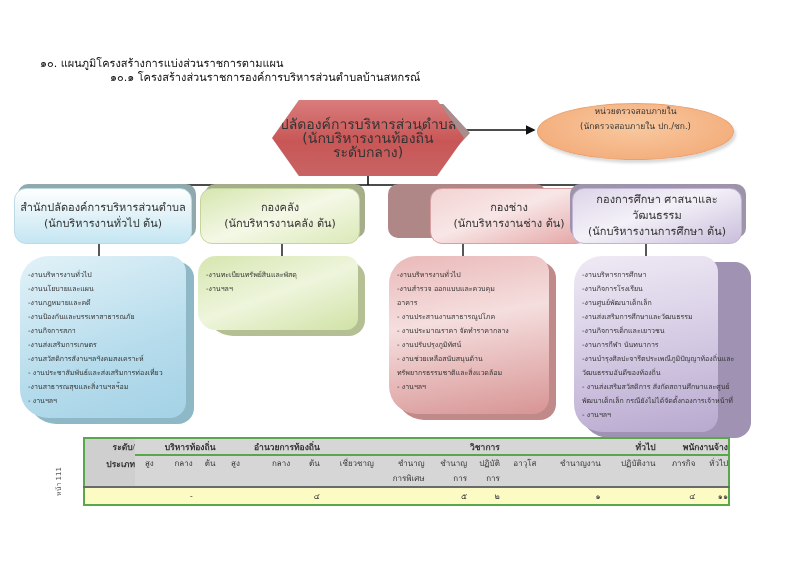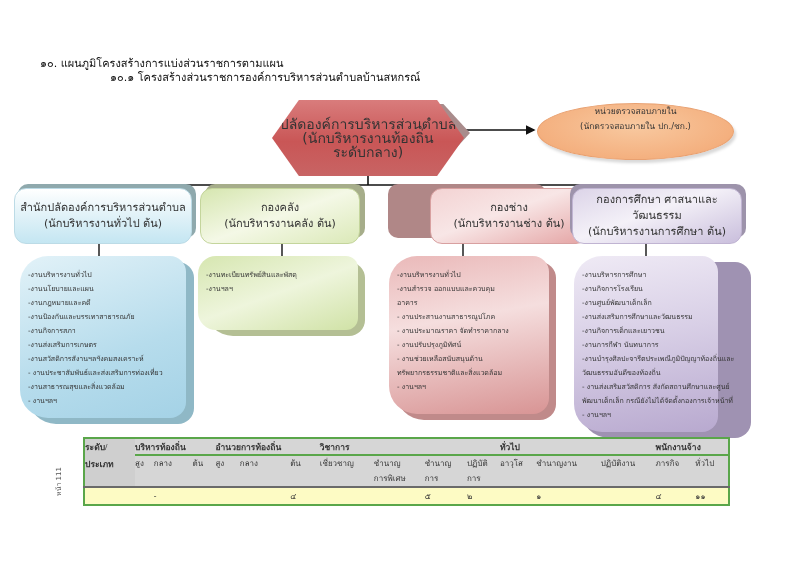--- a/index.html
+++ b/index.html
@@ -31,21 +31,21 @@
   .dept-shadow { position:absolute; top:184px; height:54px; border-radius:10px; }
 
   .list { position:absolute; border-radius:28px 16px 16px 28px; font-size:7px; line-height:14px; color:#333;
     padding:12px 10px 10px 8px; box-sizing:border-box; }
   .list-shadow { position:absolute; border-radius:28px 16px 16px 28px; }
   .list div { white-space:nowrap; }
 
   
   .tbl { position:absolute; left:83px; top:437px; width:647px; border-collapse:collapse;
     font-size:8px; color:#333; border:2px solid #5aa64a; }
-  .tbl td { padding:0; text-align:left; height:15px;font-family:Liberation Serif, serif; }
+  .tbl td { padding:0; text-align:right; height:15px;font-family:Liberation Serif, serif; }
   .tbl .hdr { background:#d6d6d6; }
   .tbl .grp { font-weight:bold; font-size:8.5px; border-bottom:2px solid #5aa64a; }
   .tbl .datarow td { background:#fdfbc4; height:16px; border-top:2px solid #6a6a6a; }
   .tbl .lvl { font-weight:bold; font-size:8.5px; width:50px; background:#cfcfcf; vertical-align:top; line-height:17px; }
 
   .page-no { position:absolute; left:44px; top:476px; font-size:7px; color:#555;
     transform:rotate(-90deg); transform-origin:center; white-space:nowrap; }
 </style>
 </head>
 <body>
@@ -111,21 +111,21 @@
 <div class="list-shadow" style="left:28px;top:262px;width:166px;height:162px;background:#8fb8c6;"></div>
 <div class="list" id="list0" style="left:20px;top:256px;width:166px;height:162px;background:linear-gradient(160deg,#e2f2f8 0%,#b6dcec 60%,#a4d2e6 100%);">
     <div>-งานบริหารงานทั่วไป</div>
     <div>-งานนโยบายและแผน</div>
     <div>-งานกฎหมายและคดี</div>
     <div>-งานป้องกันและบรรเทาสาธารณภัย</div>
     <div>-งานกิจการสภา</div>
     <div>-งานส่งเสริมการเกษตร</div>
     <div>-งานสวัสดิการสังานฯลฯังคมสงเคราะห์</div>
     <div>- งานประชาสัมพันธ์และส่งเสริมการท่องเที่ยว</div>
-    <div>-งานสาธารณสุขและสิ่งแวดล้อม</div>
+    <div>-งานสาธารณสุขและสิ่งานฯลฯ้อม</div>
     <div>- งานฯลฯ</div>
   </div>
 
 <div class="list-shadow" style="left:205px;top:262px;width:160px;height:74px;background:#b4bf94;"></div>
 <div class="list" id="list1" style="left:198px;top:256px;width:160px;height:74px;border-radius:18px 12px 12px 18px;background:linear-gradient(160deg,#d6e6b0 0%,#eef5dc 50%,#d0e2a6 100%);">
     <div>-งานทะเบียนทรัพย์สินและพัสดุ</div>
     <div>-งานฯลฯ</div>
   </div>
 
 <div class="list-shadow" style="left:396px;top:262px;width:160px;height:158px;background:#c08a8a;"></div>

